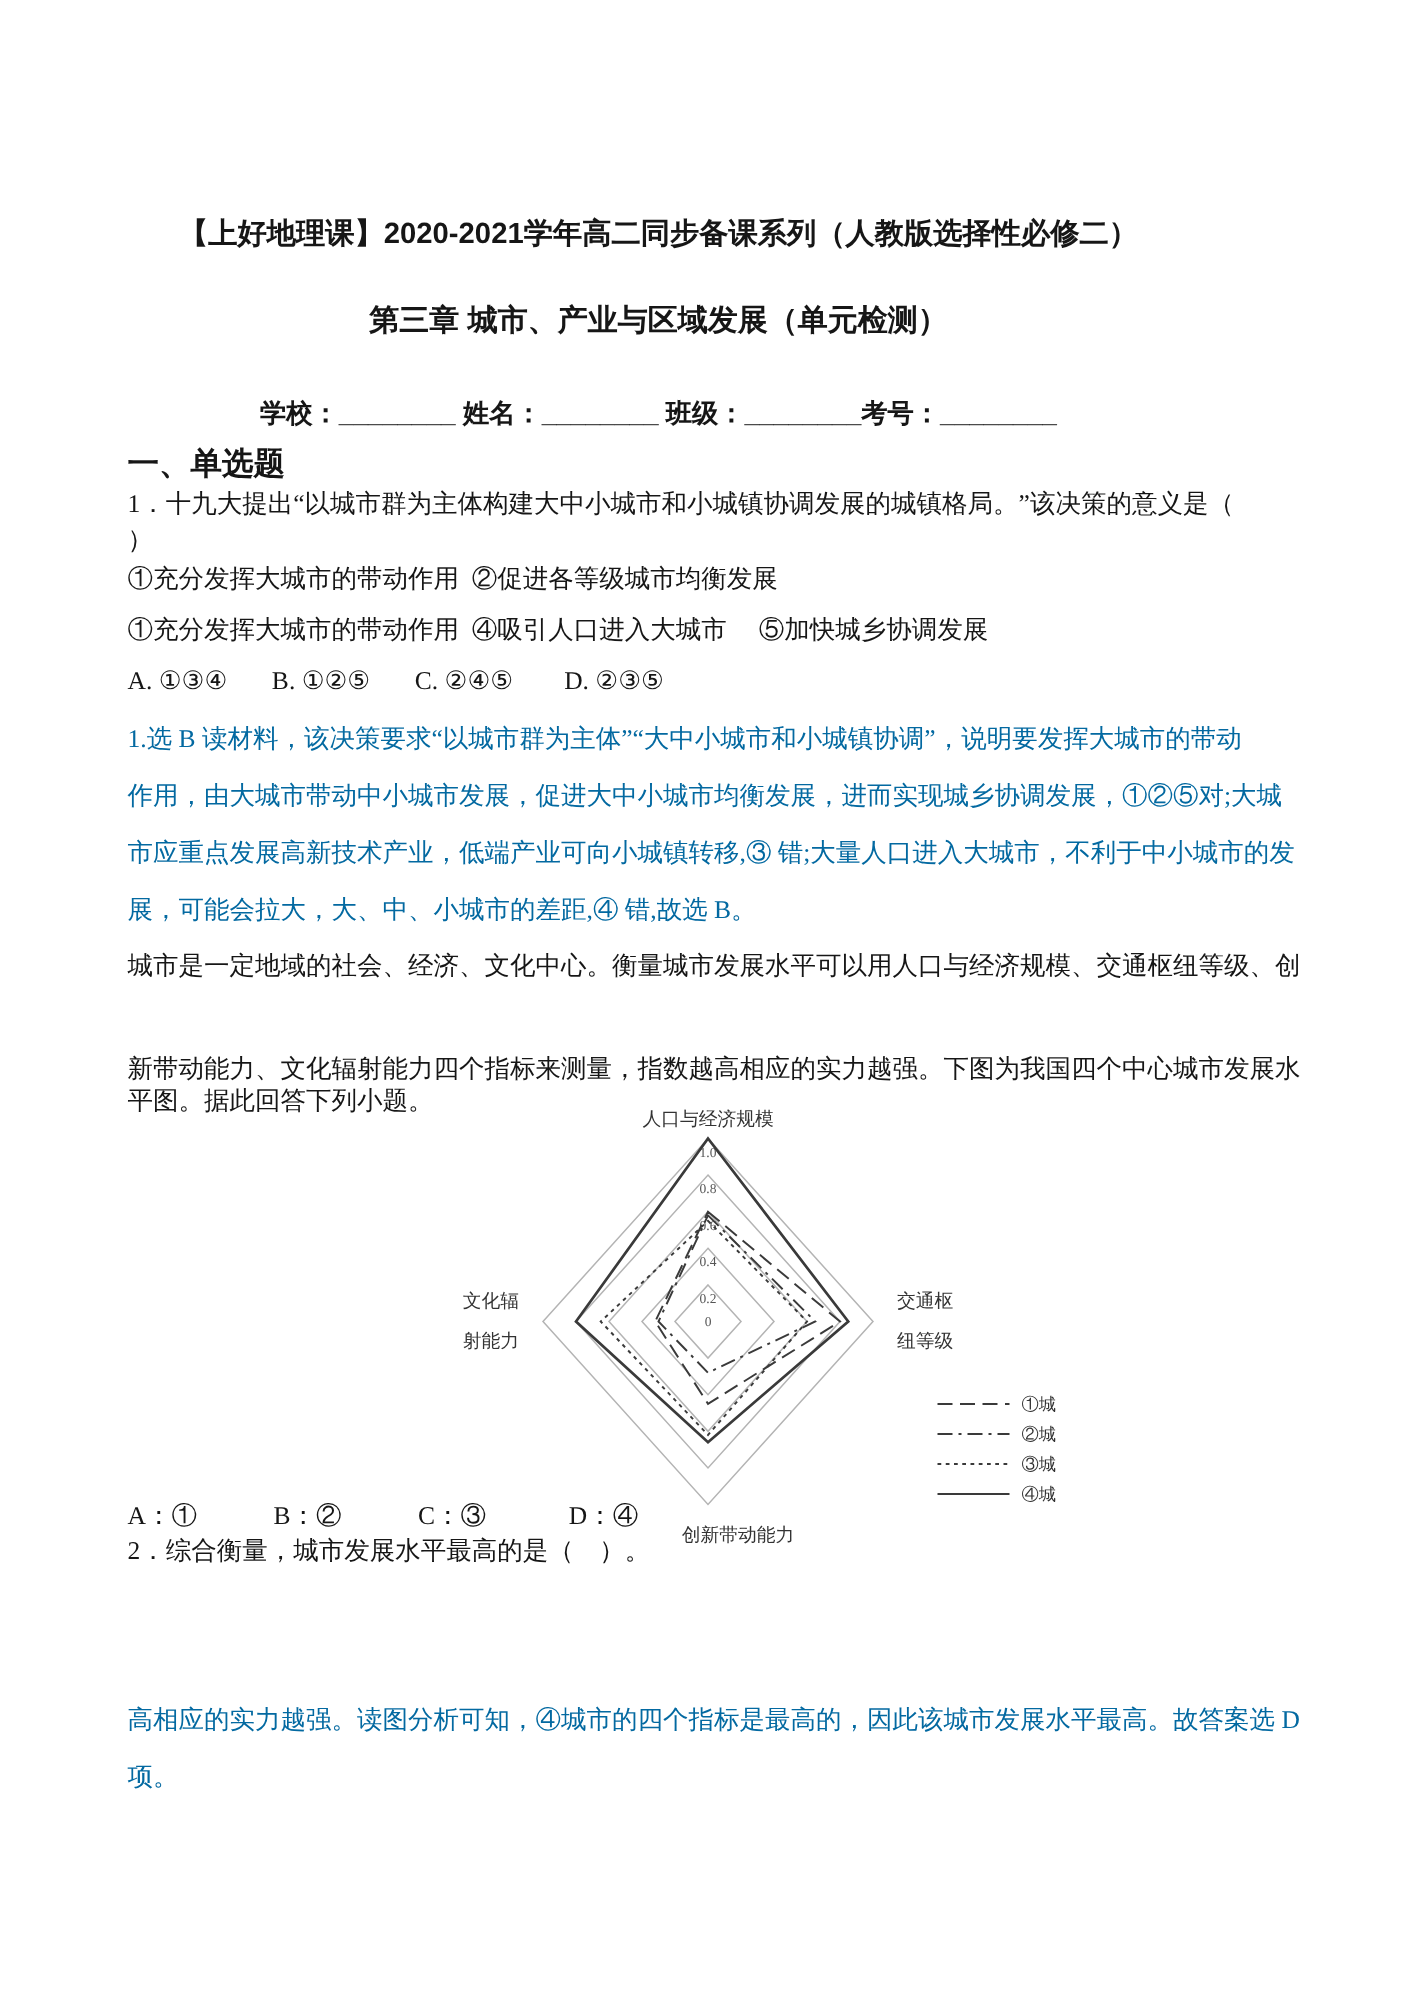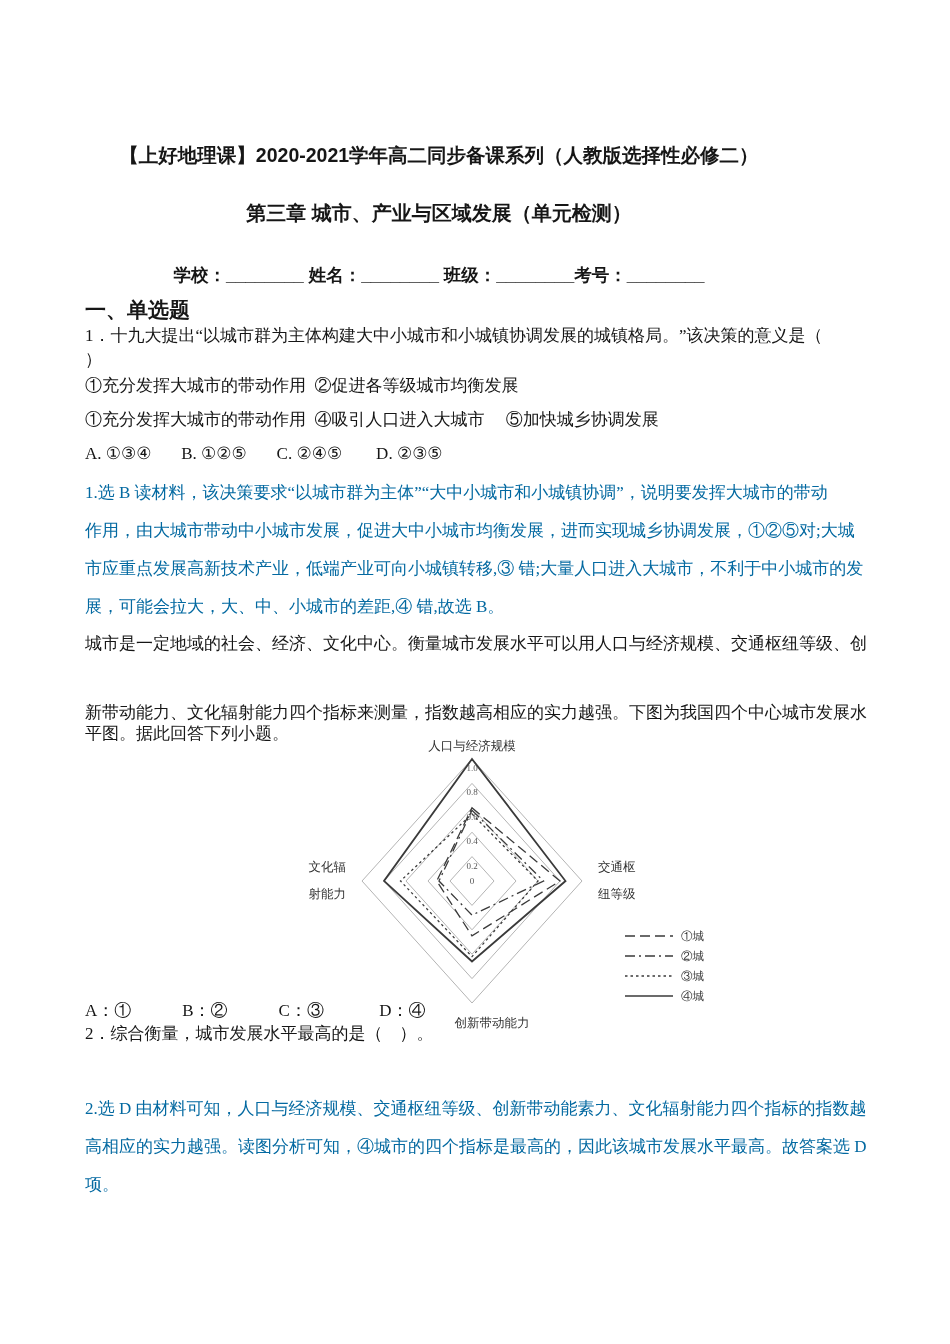--- a/index.html
+++ b/index.html
@@ -70,17 +70,16 @@
         <text x="386" y="224" font-size="11.5" fill="#333">②城</text>
         <line x1="330" y1="240" x2="378" y2="240" stroke="#3a3a3a" stroke-width="1.4" stroke-dasharray="2.5,3"></line>
         <text x="386" y="244" font-size="11.5" fill="#333">③城</text>
         <line x1="330" y1="260" x2="378" y2="260" stroke="#3a3a3a" stroke-width="1.4"></line>
         <text x="386" y="264" font-size="11.5" fill="#333">④城</text>
       </svg></div>
 
   <div class="ln" style="top:1023px;">2．综合衡量，城市发展水平最高的是（　）。</div>
   <div class="ln" style="top:1000px;">A：①            B：②            C：③             D：④</div>
 
-  <div class="ln red" style="top:1098px;">2.选 D 由材料可知，人口与经济规模、交通枢纽等级、创新带动能素力、文化辐射能力四个指标的指数越</div>
   <div class="ln red" style="top:1136px;">高相应的实力越强。读图分析可知，④城市的四个指标是最高的，因此该城市发展水平最高。故答案选 D</div>
   <div class="ln red" style="top:1174px;">项。</div>
 
 </div>
 
 </body></html>

